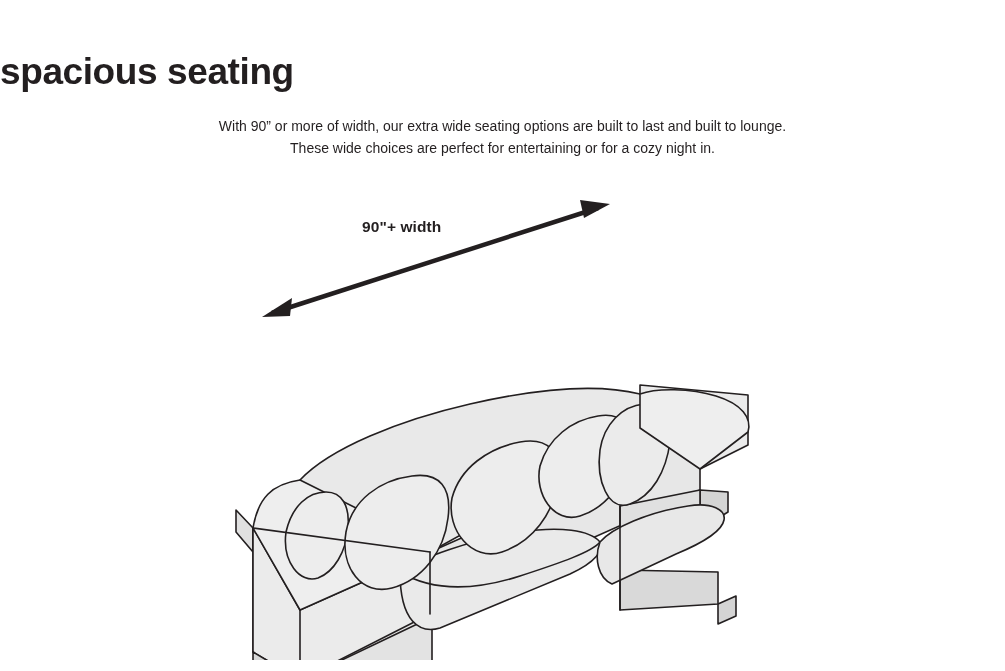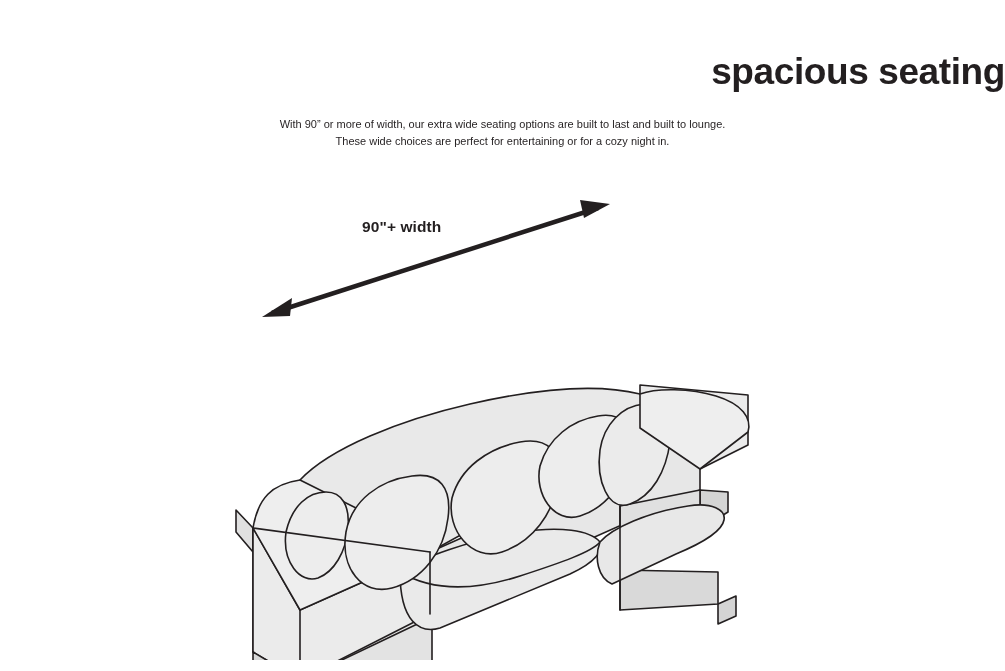--- a/index.html
+++ b/index.html
@@ -19,34 +19,34 @@
     position: relative;
     width: 1005px;
     height: 671px;
     background: #ffffff;
   }
   .headline {
     position: absolute;
     top: 52px;
     left: 0;
     width: 1005px;
-    text-align: right;
+    text-align: left;
     font-size: 37px;
     font-weight: bold;
     letter-spacing: -0.4px;
     color: #231f20;
     line-height: 1.1;
   }
   .subcopy {
     position: absolute;
     top: 116px;
     left: 0;
     width: 1005px;
     text-align: center;
-    font-size: 11px;
+    font-size: 14px;
     font-weight: normal;
     color: #231f20;
     line-height: 1.55;
   }
   .subcopy .line {
     display: block;
   }
   .illustration {
     position: absolute;
     top: 180px;

